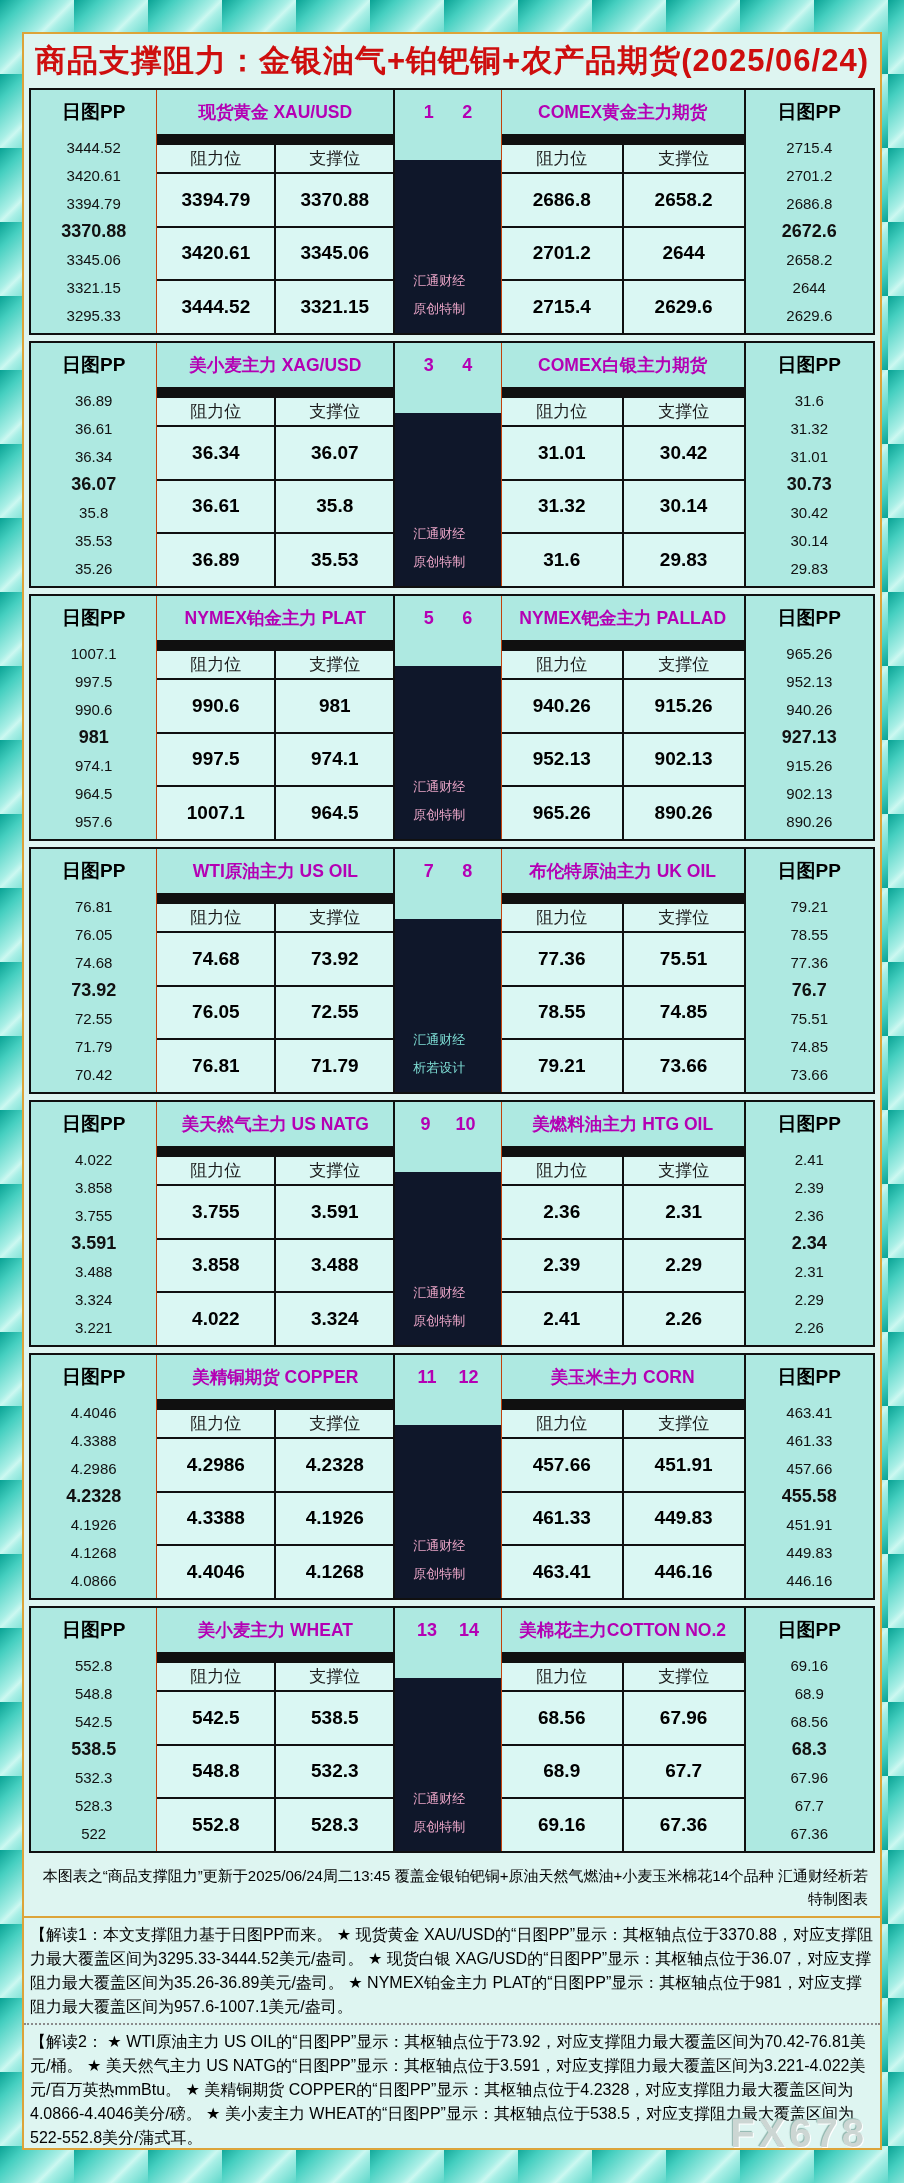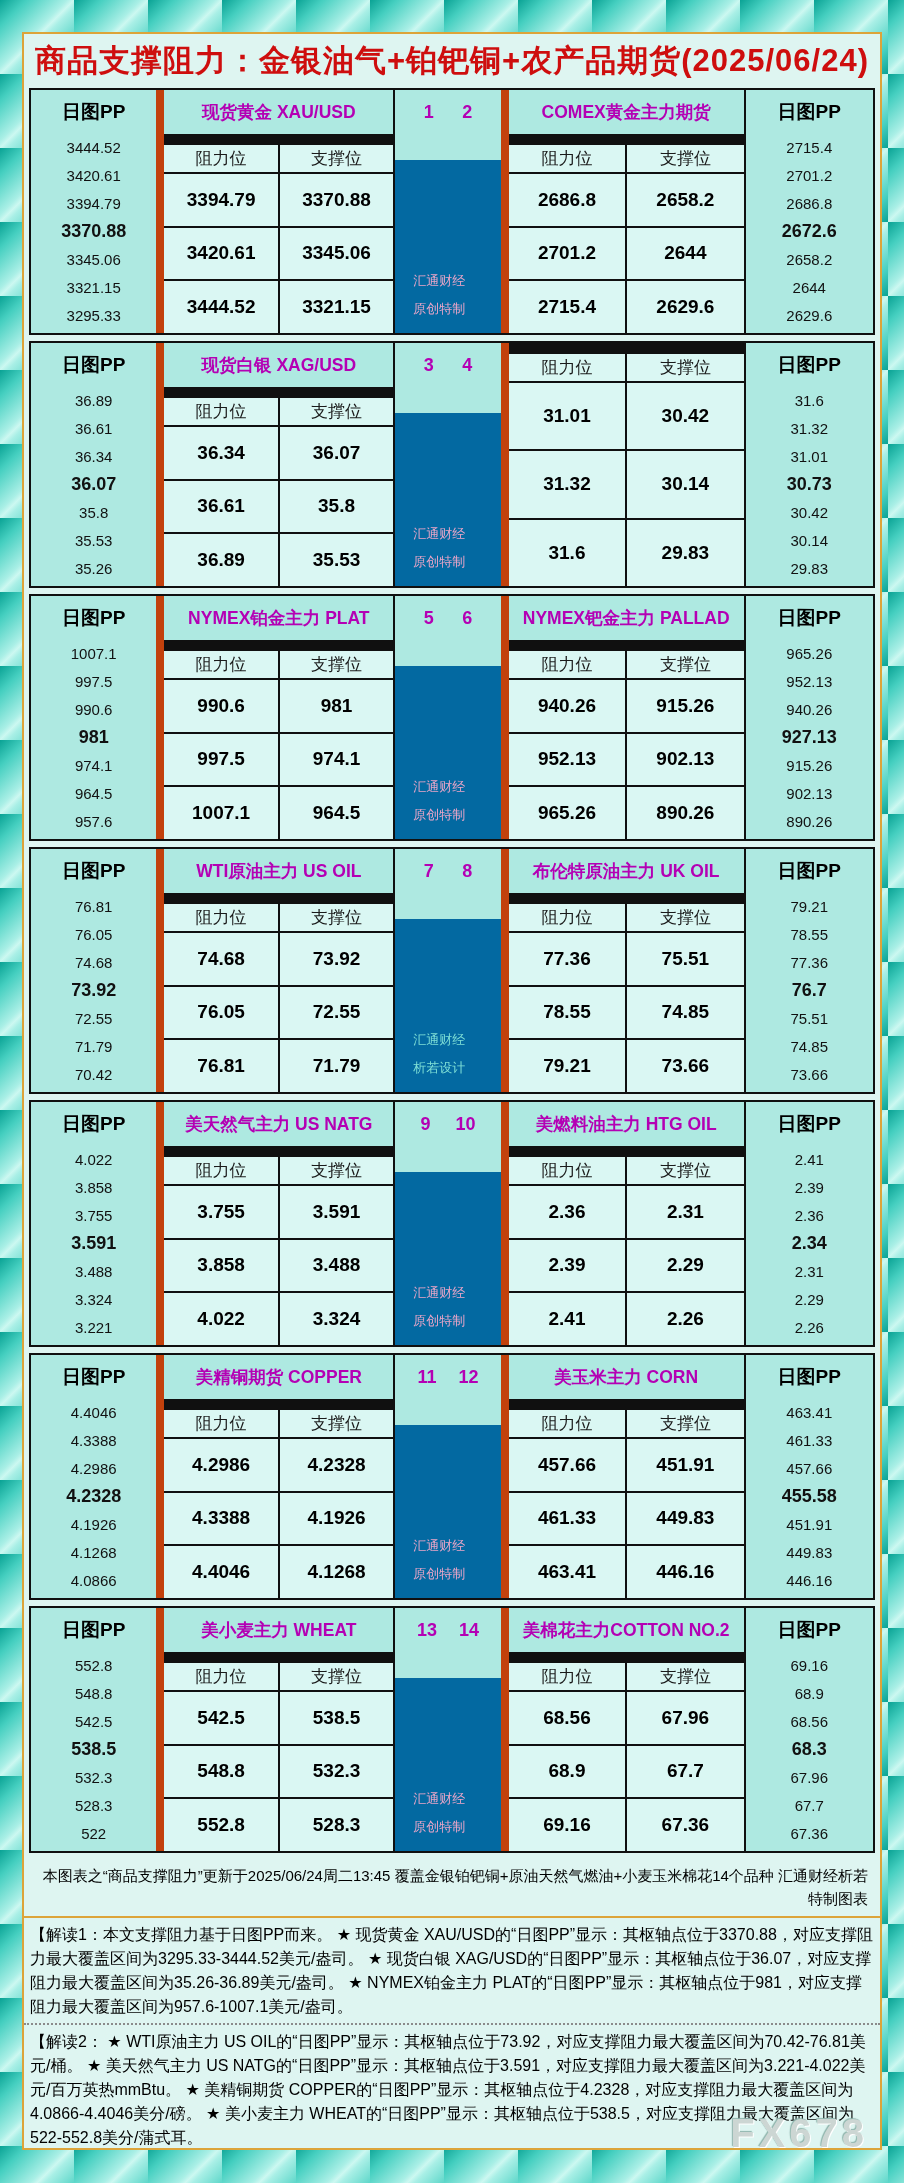--- a/index.html
+++ b/index.html
@@ -35,40 +35,40 @@
     height:44px; line-height:44px; text-align:center;
     font-size:19px; font-weight:bold; color:#000;
   }
   .pp-vals{ flex:1; display:flex; flex-direction:column; padding-bottom:4px; }
   .pv{
     flex:1; display:flex; align-items:center; justify-content:center;
     font-size:15px; color:#111; font-family:"Liberation Sans","DejaVu Sans",sans-serif;
   }
   .pv.pivot{ font-size:18px; font-weight:bold; }
   .tblc{
-    border-left:8px solid #c2410c; border-right:2px solid #101010;
+    border-left:1px solid #c2410c; border-right:2px solid #101010;
     display:flex; flex-direction:column;
   }
   .ttl{
     height:44px; line-height:44px; text-align:center;
     font-size:17.5px; font-weight:bold; color:#b400b4; white-space:nowrap; overflow:hidden;
   }
   .tbl{
     flex:1; display:grid; grid-template-columns:1fr 1fr; grid-template-rows:36px 1fr 1fr 1fr;
     gap:2px; background:#101010; border-top:2px solid #101010;
   }
   .tbl > div{ background:#daf7f3; display:flex; align-items:center; justify-content:center; }
   .th{ font-size:17px; color:#1a1a1a;margin-top:9px; }
   .td{ font-size:19px; font-weight:bold; color:#000; }
   .mid{ display:flex; flex-direction:column; background:#aee9e1; }
   .nums{
     height:44px; display:flex; align-items:center; justify-content:space-evenly;
     font-size:18px; font-weight:bold; color:#b400b4;
   }
-  .mid-body{ flex:1; background:#0369a1; display:flex; flex-direction:column; justify-content:flex-end;margin-top:26px; }
+  .mid-body{ flex:1; background:#0f172a; display:flex; flex-direction:column; justify-content:flex-end;margin-top:26px; }
   .wm{ padding:0 0 10px 18px; font-size:13px; line-height:2.15; }
   .wm.pink{ color:#eba6c8; }
   .wm.cyan{ color:#7fdfd6; }
   .footer-note{
     margin-top:1px; padding:5px 12px 6px; text-align:right;
     font-size:15px; line-height:1.5; color:#000; border-bottom:2px solid #dca43a;
   }
   .notes{ flex:1; display:flex; flex-direction:column; position:relative; }
   .note{ padding:5px 6px 4px; font-size:16px; line-height:1.5; color:#000; text-align:left; }
   .note + .note{ border-top:2px dotted #8a8a8a; }
@@ -158,21 +158,21 @@
               <div class="pv">36.89</div>
               <div class="pv">36.61</div>
               <div class="pv">36.34</div>
               <div class="pv pivot">36.07</div>
               <div class="pv">35.8</div>
               <div class="pv">35.53</div>
               <div class="pv">35.26</div>
             </div>
     </div>
     <div class="col tblc tblc-l">
-      <div class="ttl">现货白银 XAG/USD</div>
+      <div class="ttl">美小麦主力 XAG/USD</div>
       <div class="tbl">
         <div class="th">阻力位</div>
         <div class="th">支撑位</div>
       <div class="td">36.34</div>
               <div class="td">36.07</div>
               <div class="td">36.61</div>
               <div class="td">35.8</div>
               <div class="td">36.89</div>
               <div class="td">35.53</div>
             </div>
@@ -183,20 +183,21 @@
         <span class="num-r">4</span>
       </div>
       <div class="mid-body">
         <div class="wm pink">
           <div class="wm1">汇通财经</div>
           <div class="wm2">原创特制</div>
         </div>
       </div>
     </div>
     <div class="col tblc tblc-r">
+      <div class="ttl">COMEX白银主力期货</div>
       <div class="tbl">
         <div class="th">阻力位</div>
         <div class="th">支撑位</div>
       <div class="td">31.01</div>
               <div class="td">30.42</div>
               <div class="td">31.32</div>
               <div class="td">30.14</div>
               <div class="td">31.6</div>
               <div class="td">29.83</div>
             </div>

